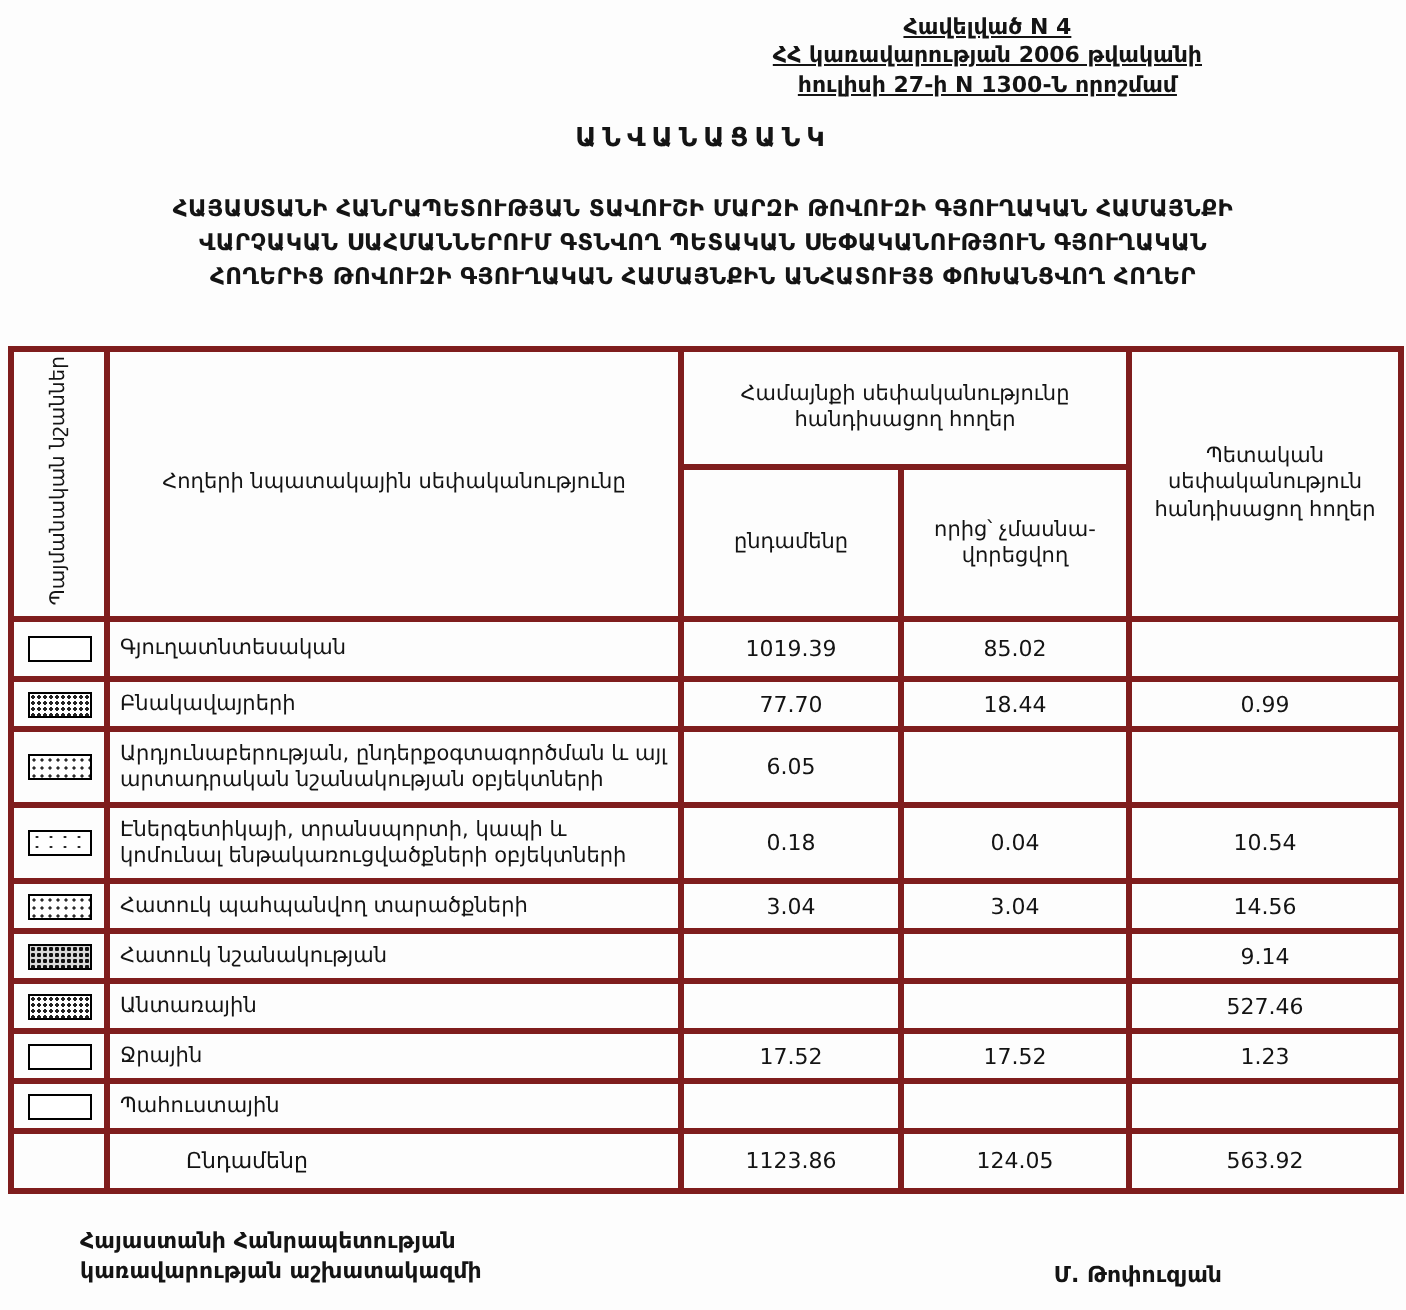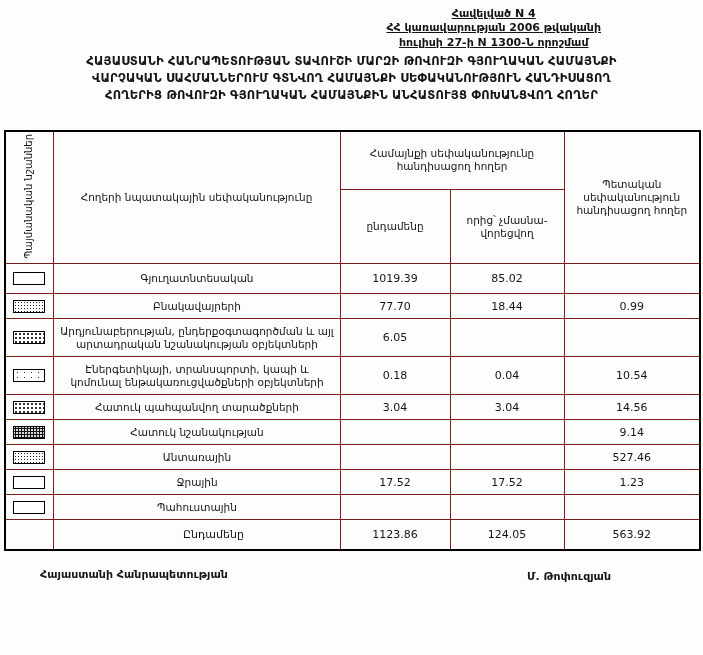--- a/index.html
+++ b/index.html
@@ -28,31 +28,31 @@
     letter-spacing: 3px;
     margin-top: 12px;
   }
 
   .doc-subtitle {
     text-align: center;
     font-size: 11.5px;
     font-weight: bold;
     letter-spacing: 0.2px;
     line-height: 1.5;
-    margin-top: 3px;
+    margin-top: 19px;
   }
 
   table.land-table {
     border-collapse: collapse;
     table-layout: fixed;
     width: 695px;
     margin-top: 25px;
   }
   .land-table th, .land-table td {
-    border: 1px solid #7f1d1d;
+    border: 3px solid #7f1d1d;
     vertical-align: middle;
   }
   .land-table { border: 2px solid #000; }
 
   .land-table thead th {
     font-weight: normal;
     font-size: 10.5px;
     text-align: center;
     padding: 2px 4px;
     line-height: 1.25;
@@ -67,21 +67,21 @@
     transform: rotate(180deg);
     font-size: 10px;
     white-space: nowrap;
     line-height: 1;
   }
 
   .label-cell {
     font-size: 10.5px;
     line-height: 1.25;
     padding: 2px 4px 2px 5px;
-    text-align: center;
+    text-align: left;
   }
   .num-cell {
     font-size: 11px;
     text-align: center;
     padding: 1px 2px;
   }
   .sym-cell { text-align: left; }
   .sym-box {
     display: block;
     width: 32px;
@@ -143,24 +143,25 @@
 <body>
 
 <div class="page">
 
   <div class="appendix-block">
     <div>Հավելված N 4</div>
     <div>ՀՀ կառավարության 2006 թվականի</div>
     <div>հուլիսի 27-ի N 1300-Ն որոշմամ</div>
   </div>
 
+  <div class="doc-title">ԱՆՎԱՆԱՑԱՆԿ</div>
 
   <div class="doc-subtitle">
     <div>ՀԱՅԱՍՏԱՆԻ ՀԱՆՐԱՊԵՏՈՒԹՅԱՆ ՏԱՎՈՒՇԻ ՄԱՐԶԻ ԹՈՎՈՒԶԻ ԳՅՈՒՂԱԿԱՆ ՀԱՄԱՅՆՔԻ</div>
-    <div>ՎԱՐՉԱԿԱՆ ՍԱՀՄԱՆՆԵՐՈՒՄ ԳՏՆՎՈՂ ՀԱՄԱՅՆՔԻ ՍԵՓԱԿԱՆՈՒԹՅՈՒՆ ՀԱՆԴԻՍԱՑՈՂ</div>
+    <div>ՎԱՐՉԱԿԱՆ ՍԱՀՄԱՆՆԵՐՈՒՄ ԳՏՆՎՈՂ ՊԵՏԱԿԱՆ ՍԵՓԱԿԱՆՈՒԹՅՈՒՆ ԳՅՈՒՂԱԿԱՆ</div>
     <div>ՀՈՂԵՐԻՑ ԹՈՎՈՒԶԻ ԳՅՈՒՂԱԿԱՆ ՀԱՄԱՅՆՔԻՆ ԱՆՀԱՏՈՒՅՑ ՓՈԽԱՆՑՎՈՂ ՀՈՂԵՐ</div>
   </div>
 
   <table class="land-table">
     <colgroup>
       <col style="width:48px">
       <col style="width:287px">
       <col style="width:110px">
       <col style="width:114px">
       <col style="width:136px">
@@ -267,17 +268,18 @@
         <td class="num-cell">1123.86</td>
         <td class="num-cell">124.05</td>
         <td class="num-cell">563.92</td>
       </tr>
     </tbody>
   </table>
 
   <div class="footer">
     <div class="footer-office">
       <div>Հայաստանի Հանրապետության</div>
+      <div>կառավարության աշխատակազմի</div>
     </div>
     <div class="signature-name">Մ. Թոփուզյան</div>
   </div>
 
 </div>
 
 </body></html>

